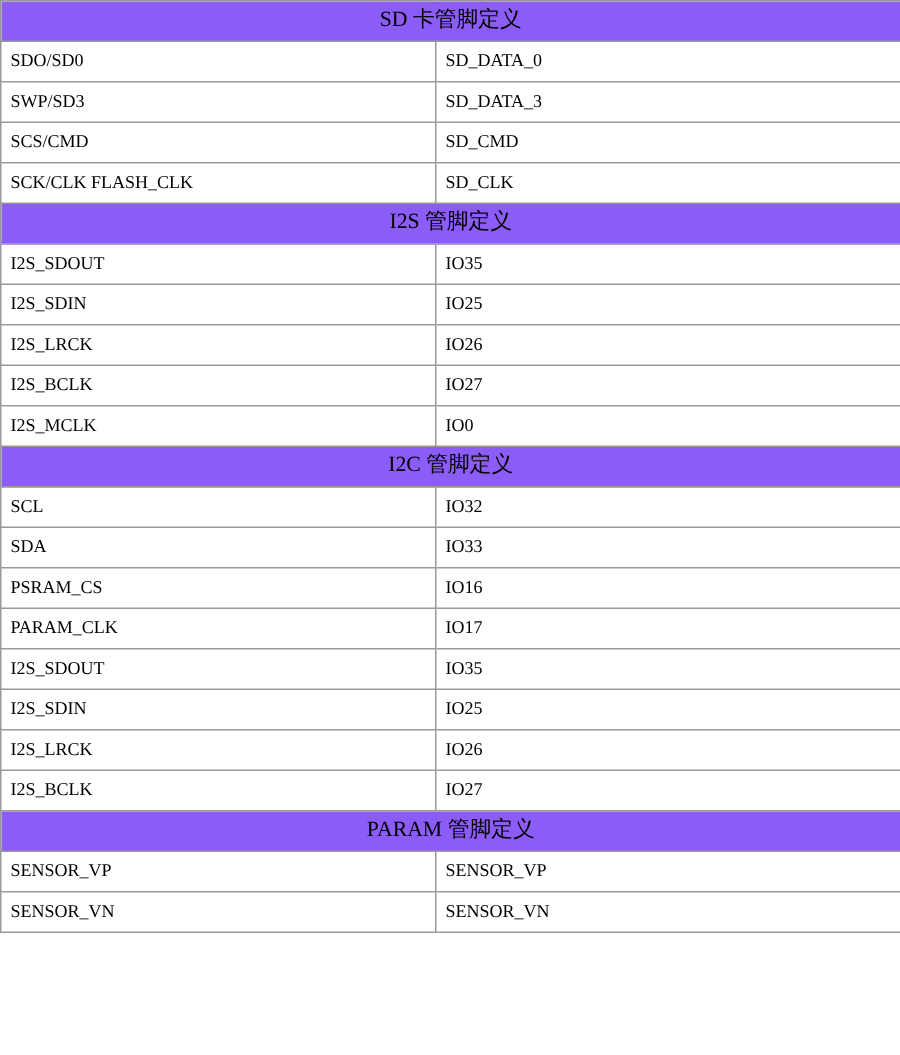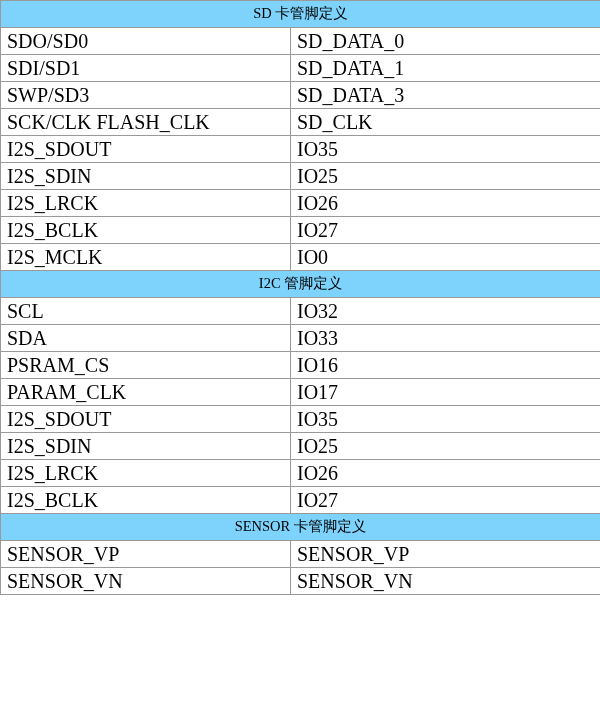--- a/index.html
+++ b/index.html
@@ -14,29 +14,29 @@
     color: #000000;
     overflow: hidden;
   }
   .pin-table {
     width: 600px;
     border-collapse: collapse;
     table-layout: fixed;
   }
   .pin-table td {
     border: 1px solid #999999;
-    font-size: 20px;
+    font-size: 12px;
     line-height: 1.1;
     height: 27px;
     padding: 2px 6px;
     vertical-align: middle;
     box-sizing: border-box;
   }
   .section-row td {
-    background: #7dd3fc;
+    background: #8b5cf6;
     text-align: center;
     font-size: 14.5px;
   }
   .col-left {
     width: 290px;
   }
   .col-right {
     width: 310px;
   }
 </style>
@@ -50,30 +50,33 @@
   </colgroup>
   <tbody>
       <tr class="section-row">
         <td colspan="2">SD 卡管脚定义</td>
       </tr>
       <tr>
         <td>SDO/SD0</td>
         <td>SD_DATA_0</td>
       </tr>
       <tr>
-        <td>SDI/SD1</td>
-        <td>SD_DATA_1</td>
-      </tr>
-      <tr>
         <td>SWP/SD3</td>
         <td>SD_DATA_3</td>
       </tr>
       <tr>
+        <td>SCS/CMD</td>
+        <td>SD_CMD</td>
+      </tr>
+      <tr>
         <td>SCK/CLK  FLASH_CLK</td>
         <td>SD_CLK</td>
+      </tr>
+      <tr class="section-row">
+        <td colspan="2">I2S 管脚定义</td>
       </tr>
       <tr>
         <td>I2S_SDOUT</td>
         <td>IO35</td>
       </tr>
       <tr>
         <td>I2S_SDIN</td>
         <td>IO25</td>
       </tr>
       <tr>
@@ -117,21 +120,21 @@
       </tr>
       <tr>
         <td>I2S_LRCK</td>
         <td>IO26</td>
       </tr>
       <tr>
         <td>I2S_BCLK</td>
         <td>IO27</td>
       </tr>
       <tr class="section-row">
-        <td colspan="2">SENSOR 卡管脚定义</td>
+        <td colspan="2">PARAM 管脚定义</td>
       </tr>
       <tr>
         <td>SENSOR_VP</td>
         <td>SENSOR_VP</td>
       </tr>
       <tr>
         <td>SENSOR_VN</td>
         <td>SENSOR_VN</td>
       </tr>
     </tbody>

